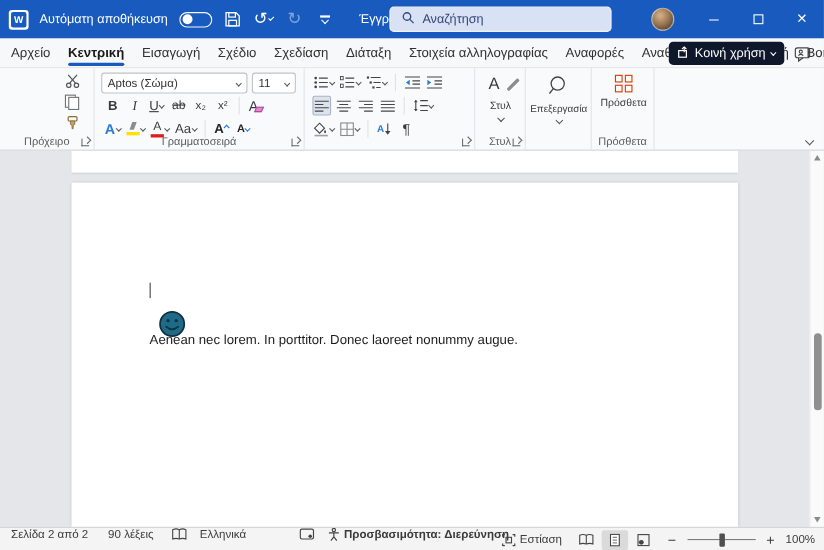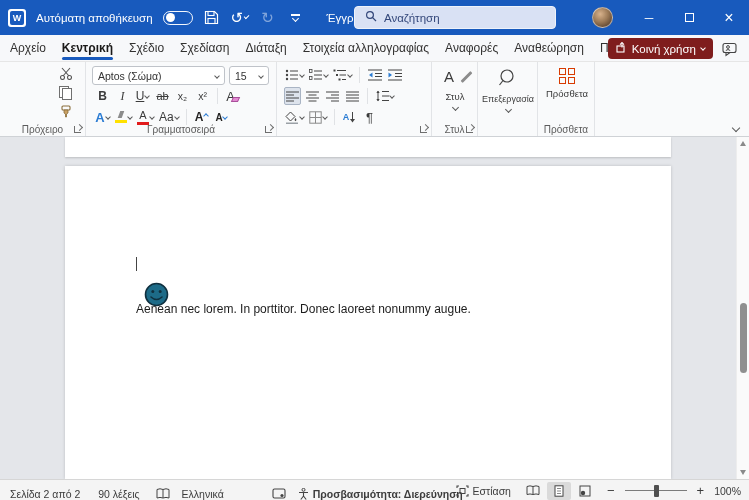--- a/index.html
+++ b/index.html
@@ -31,21 +31,21 @@
   .avatar { width:21px; height:21px; border-radius:50%; margin-right:16px; background:radial-gradient(circle at 38% 32%, #d8b28c 0%, #9c7a57 45%, #5f4632 80%, #3e2e22 100%); border:1px solid rgba(255,255,255,.5); }
   .winbtn { width:40px; height:35px; display:flex; align-items:center; justify-content:center; color:#fff; font-size:12px; }
   .maxbox { width:9px; height:9px; border:1.2px solid #fff; }
 
   
   .tabsbar { position:absolute; top:35px; left:0; width:749px; height:27px; background:#f7f8fa; border-bottom:1px solid #e6e6e6; display:flex; align-items:center; }
   .tabs { display:flex; align-items:center; height:100%; margin-left:2px; }
   .tab { padding:0 8px; height:100%; display:flex; align-items:center; font-size:12px; color:#323130; position:relative; white-space:nowrap; }
   .tab.active { font-weight:bold; color:#1b1a19; }
   .tab.active::after { content:""; position:absolute; left:8px; right:8px; bottom:1px; height:3px; background:#185abd; border-radius:2px; }
-  .share-btn { position:absolute; right:36px; top:3px; height:21px; background:#7f1d1d; color:#fff; border-radius:4px; display:flex; align-items:center; gap:5px; padding:0 8px; font-size:11.5px;text-align:right; }
+  .share-btn { position:absolute; right:36px; top:3px; height:21px; background:#0f172a; color:#fff; border-radius:4px; display:flex; align-items:center; gap:5px; padding:0 8px; font-size:11.5px;text-align:right; }
   .share-btn .chev { width:4px; height:4px; border-right:1.1px solid #fff; border-bottom:1.1px solid #fff; transform:rotate(45deg); margin-top:-2px; }
   .comments-btn { position:absolute; right:8px; top:4px; width:22px; height:20px; display:flex; align-items:center; justify-content:center; }
 
   
   .ribbon { position:absolute; top:62px; left:0; width:749px; height:75px; background:#f9fafb; border-bottom:1px solid #cfd2d6; }
   .grp { position:absolute; top:0; height:74px; border-right:1px solid #e2e4e7; }
   .grp-label { position:absolute; bottom:1px; left:0; right:0; text-align:center; font-size:10px; color:#5c5c5c; }
   .launcher { position:absolute; right:3px; bottom:3px; width:8px; height:8px; }
   .launcher::before { content:""; position:absolute; left:0; bottom:0; width:6px; height:6px; border-left:1px solid #6e6e6e; border-bottom:1px solid #6e6e6e; }
   .launcher::after { content:""; position:absolute; right:0; top:0; width:4px; height:4px; border-right:1px solid #6e6e6e; border-bottom:1px solid #6e6e6e; transform:rotate(-45deg); }
@@ -103,21 +103,21 @@
   .doc-text { position:absolute; left:71px; top:136px; font-size:12px; color:#1c1c1c; white-space:nowrap; }
 
   
   .vscroll { position:absolute; right:0; top:0; width:13px; height:342px; background:#fafafa; border-left:1px solid #ededed; }
   .scr-arrow { position:absolute; left:3px; width:0; height:0; border-left:3.5px solid transparent; border-right:3.5px solid transparent; }
   .scr-up { top:4px; border-bottom:5px solid #8a8a8a; }
   .scr-dn { bottom:4px; border-top:5px solid #8a8a8a; }
   .scr-thumb { position:absolute; left:3px; top:166px; width:7px; height:70px; background:#8f8f8f; border-radius:4px; }
 
   
-  .statusbar { position:absolute; left:0; top:479px; width:749px; height:21px; background:#f4f4f4; border-top:1px solid #d6d6d6; display:flex; align-items:flex-end; font-size:10.5px; color:#3b3b3b; }
+  .statusbar { position:absolute; left:0; top:479px; width:749px; height:21px; background:#f4f4f4; border-top:1px solid #d6d6d6; display:flex; align-items:flex-start; font-size:10.5px; color:#3b3b3b; }
   .sb-item { display:flex; align-items:center; gap:4px; white-space:nowrap; }
   .sb-right { position:absolute; right:8px; top:0; height:21px; display:flex; align-items:center; gap:10px;padding-left:32px; }
   .viewbtns { display:flex; align-items:center; gap:2px; }
   .viewbtn { width:24px; height:18px; display:flex; align-items:center; justify-content:center; border-radius:2px; }
   .viewbtn.sel { background:#dadada; }
   .zoomtrack { position:relative; width:62px; height:12px; }
   .zoomtrack .line { position:absolute; left:0; right:0; top:5.5px; height:1px; background:#7c7c7c; }
   .zoomtrack .notch { position:absolute; left:50%; top:3px; width:1px; height:6px; background:#9a9a9a; }
   .zoomtrack .thumb { position:absolute; left:47%; top:0; width:5px; height:12px; background:#4f4f4f; border-radius:1px; }
   .zbtn { font-size:13px; color:#3b3b3b; }
@@ -180,20 +180,21 @@
       <div class="winbtn">
           <span style="font-size:16px">×</span>
         </div>
     </div>
   </div>
 
   <div class="tabsbar">
     <div class="tabs">
       <div class="tab">Αρχείο</div>
       <div class="tab active">Κεντρική</div>
+      <div class="tab">Εισαγωγή</div>
       <div class="tab">Σχέδιο</div>
       <div class="tab">Σχεδίαση</div>
       <div class="tab">Διάταξη</div>
       <div class="tab">Στοιχεία αλληλογραφίας</div>
       <div class="tab">Αναφορές</div>
       <div class="tab">Αναθεώρηση</div>
       <div class="tab">Προβολή</div>
       <div class="tab">Βοήθεια</div>
     </div>
     <div class="share-btn">
@@ -241,21 +242,21 @@
       <div class="launcher"></div>
     </div>
 
     <div class="grp" style="left:86px;width:191px">
       <div class="rrow" style="left:6px;top:4px;gap:4px">
         <div class="selbox" style="width:133px">
           <span>Aptos (Σώμα)</span>
             <span class="chev-sm"></span>
         </div>
         <div class="selbox" style="width:40px">
-          <span>15</span>
+          <span>11</span>
             <span class="chev-sm"></span>
         </div>
       </div>
       <div class="rrow" style="left:8px;top:25px;gap:3px">
         <div class="ric">
             <span class="glyph" style="font-weight:bold">B</span>
           </div>
         <div class="ric">
             <span class="glyph" style="font-style:italic;font-family:'Liberation Serif',serif">I</span>
           </div>

